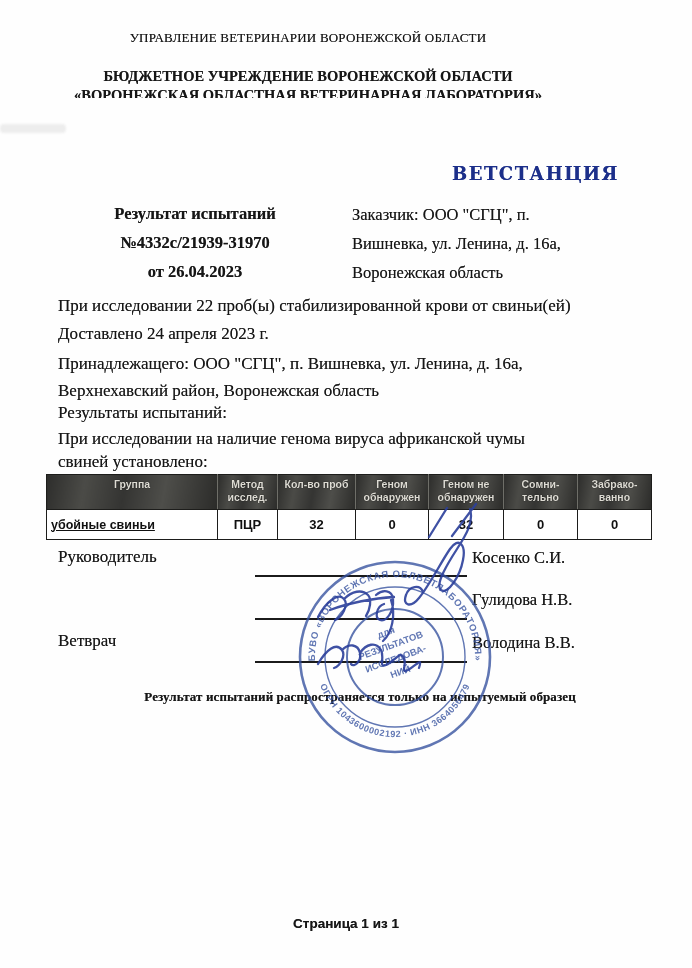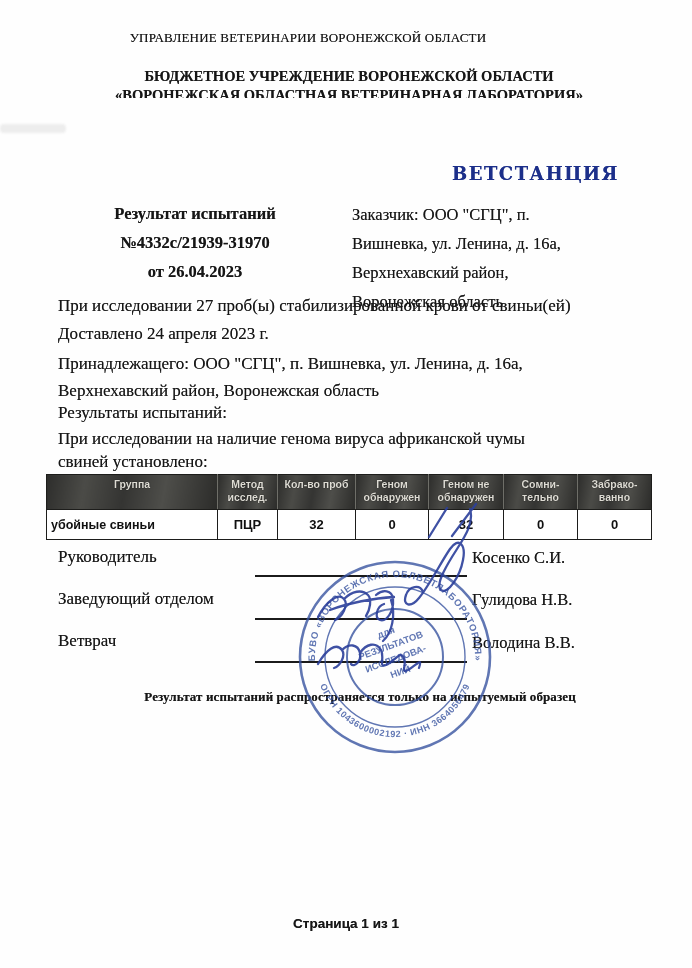--- a/index.html
+++ b/index.html
@@ -5,42 +5,42 @@
   html,body{margin:0;padding:0;}
   body{width:692px;height:968px;background:#ffffff;position:relative;overflow:hidden;
        font-family:"Liberation Serif",serif;color:#161616;}
   .page{position:absolute;inset:0;background:#fefefe;}
   .abs{position:absolute;}
   .ctr{text-align:center;}
   .scan{text-shadow:0 0 0.5px rgba(20,20,20,0.6);}
 
   .top-title{left:0;top:30px;width:616px;font-size:13px;letter-spacing:0.2px;}
   .org-block{left:0;top:67px;width:616px;height:31px;overflow:hidden;font-weight:bold;
-             font-size:14.5px;line-height:19px;padding-left:41px;}
+             font-size:14.5px;line-height:19px;}
   .addr{left:0;top:122px;width:622px;font-size:12.5px;line-height:18px;}
   .logo{left:452px;top:163px;width:160px;font-family:"DejaVu Serif",serif;font-weight:bold;
         font-size:18px;letter-spacing:1.5px;color:#1c2f8a;text-shadow:0 0 0.6px rgba(28,47,138,0.7);}
 
   .result-title{left:62px;top:199px;width:266px;font-weight:bold;font-size:16.5px;line-height:29px;}
   .customer{left:352px;top:200px;width:300px;font-size:16.5px;line-height:29px;}
 
   .bodyline{left:58px;width:600px;font-size:17px;}
 
   table.results{position:absolute;left:46px;top:474px;width:605px;border-collapse:collapse;
                 font-family:"Liberation Sans",sans-serif;table-layout:fixed;}
   table.results td,table.results th{border:1.6px solid #1d1d1b;overflow:hidden;}
   tr.hdr th{background:linear-gradient(100deg,#2e2e2c 0%,#4b4b47 22%,#343432 45%,#4e4e4a 68%,#2b2b29 100%);
             color:#dedcd4;font-size:10.5px;font-weight:bold;line-height:13px;height:30px;
             vertical-align:top;padding-top:3px;border-color:#6e6e68;border-top-color:#1d1d1b;
             border-bottom-color:#1d1d1b;text-shadow:0 0 1px rgba(0,0,0,0.9);}
   tr.hdr th:first-child{border-left-color:#1d1d1b;}
   tr.hdr th:last-child{border-right-color:#1d1d1b;}
   tr.datarow td{height:27px;font-size:13px;font-weight:bold;color:#101010;text-align:center;
                 background:#fff;}
-  tr.datarow td.lft{text-align:left;padding-left:4px;font-size:12.5px;}
+  tr.datarow td.lft{text-align:left;padding-left:4px;font-size:12.5px;text-decoration:underline;}
 
   .sigrole{left:58px;width:220px;font-size:17px;}
   .signame{left:472px;width:170px;font-size:16.5px;}
   .sigline{left:255px;width:212px;height:2px;background:#1b1b1b;}
 
   .footnote{left:30px;top:689px;width:660px;text-align:center;font-size:13px;font-weight:bold;
             letter-spacing:0.1px;}
   .pagefoot{left:0;top:916px;width:692px;text-align:center;font-family:"Liberation Sans",sans-serif;
             font-weight:bold;font-size:13.5px;}
 
@@ -67,25 +67,24 @@
 
   <div class="abs ctr scan result-title">
     <div>Результат испытаний</div>
     <div>№4332с/21939-31970</div>
     <div>от 26.04.2023</div>
   </div>
 
   <div class="abs scan customer">
     <div>Заказчик: ООО "СГЦ", п.</div>
     <div>Вишневка, ул. Ленина, д. 16а,</div>
-    <div>Верхнехавский район,</div>
     <div>Воронежская область</div>
   </div>
 
-  <div class="abs scan bodyline" style="top:296px">При исследовании 27 проб(ы) стабилизированной крови от свиньи(ей)</div>
+  <div class="abs scan bodyline" style="top:296px">При исследовании 22 проб(ы) стабилизированной крови от свиньи(ей)</div>
   <div class="abs scan bodyline" style="top:324px">Доставлено 24 апреля 2023 г.</div>
   <div class="abs scan bodyline" style="top:354px">Принадлежащего: ООО "СГЦ", п. Вишневка, ул. Ленина, д. 16а,</div>
   <div class="abs scan bodyline" style="top:381px">Верхнехавский район, Воронежская область</div>
   <div class="abs scan bodyline" style="top:403px">Результаты испытаний:</div>
   <div class="abs scan bodyline" style="top:429px">При исследовании на наличие генома вируса африканской чумы</div>
   <div class="abs scan bodyline" style="top:452px">свиней установлено:</div>
 
   <table class="results">
     <colgroup>
       <col style="width:171px">
@@ -136,21 +135,20 @@
       <td>0</td>
       <td>0</td>
     </tr>
   </tbody>
     </table>
 
   <div class="abs scan signame" style="top:548px">Косенко С.И.</div>
   <div class="abs scan sigrole" style="top:547px">Руководитель</div>
   <div class="abs sigline" style="top:575px"></div>
 
-  <div class="abs scan sigrole" style="top:589px">Заведующий отделом</div>
   <div class="abs scan signame" style="top:590px">Гулидова Н.В.</div>
   <div class="abs sigline" style="top:618px"></div>
 
   <div class="abs scan sigrole" style="top:631px">Ветврач</div>
   <div class="abs scan signame" style="top:633px">Володина В.В.</div>
   <div class="abs sigline" style="top:661px"></div>
 
   <div class="abs scan footnote">Результат испытаний распространяется только на испытуемый образец</div>
   <div class="abs scan pagefoot">Страница 1 из 1</div>
 

